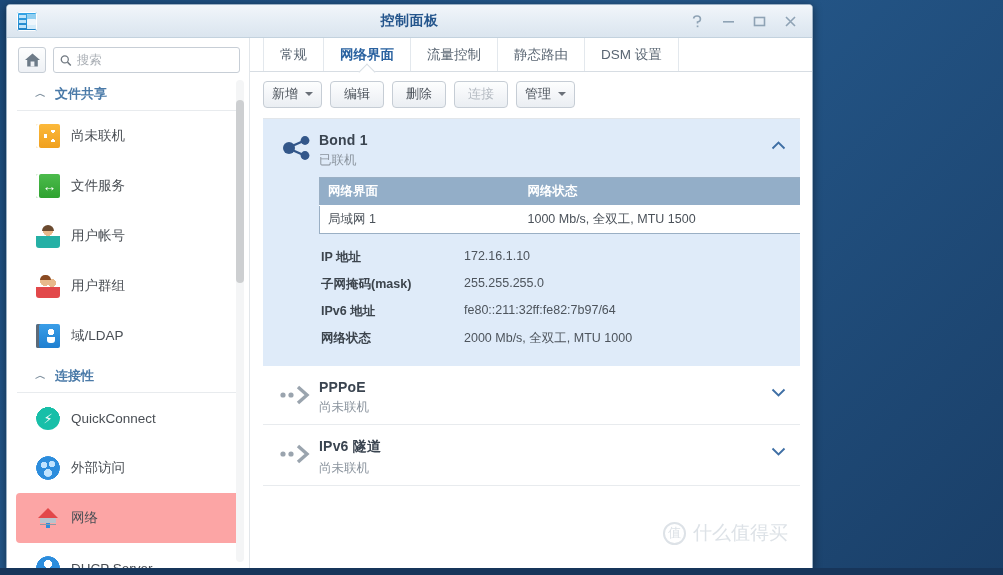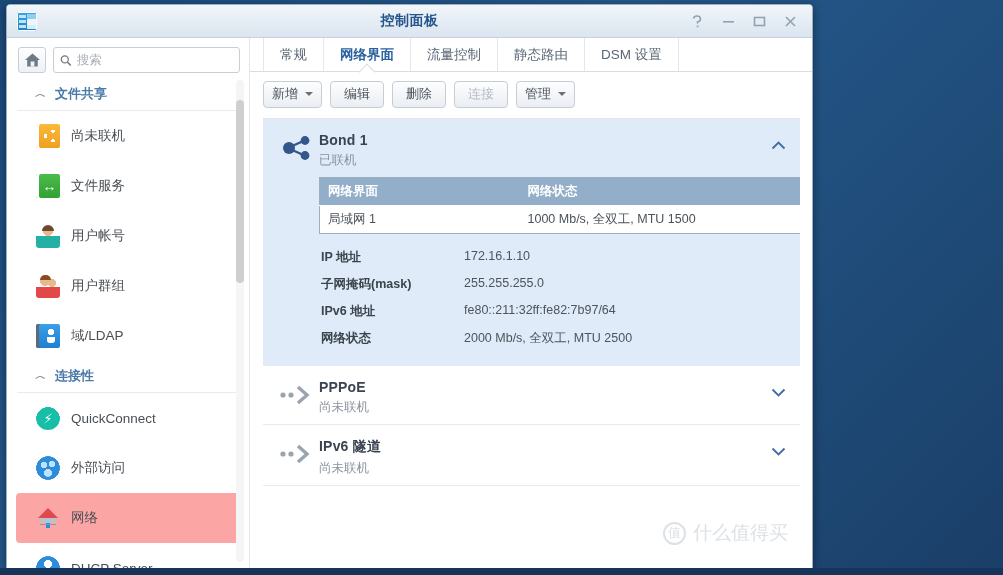--- a/index.html
+++ b/index.html
@@ -669,21 +669,21 @@
               <div class="kv-row">
                 <div class="kv-key">子网掩码(mask)</div>
                 <div class="kv-val">255.255.255.0</div>
               </div>
               <div class="kv-row">
                 <div class="kv-key">IPv6 地址</div>
                 <div class="kv-val">fe80::211:32ff:fe82:7b97/64</div>
               </div>
               <div class="kv-row">
                 <div class="kv-key">网络状态</div>
-                <div class="kv-val">2000 Mb/s, 全双工, MTU 2500</div>
+                <div class="kv-val">2000 Mb/s, 全双工, MTU 1000</div>
               </div>
             </div>
           </div>
 
           <div class="panel">
             <div class="panel-head">
               <div class="panel-ico">
                 <svg width="36" height="22" viewBox="0 0 36 22">
                   <circle cx="4" cy="11" r="2.6" fill="#9aa4ae"></circle>
                   <circle cx="12" cy="11" r="2.6" fill="#9aa4ae"></circle>

